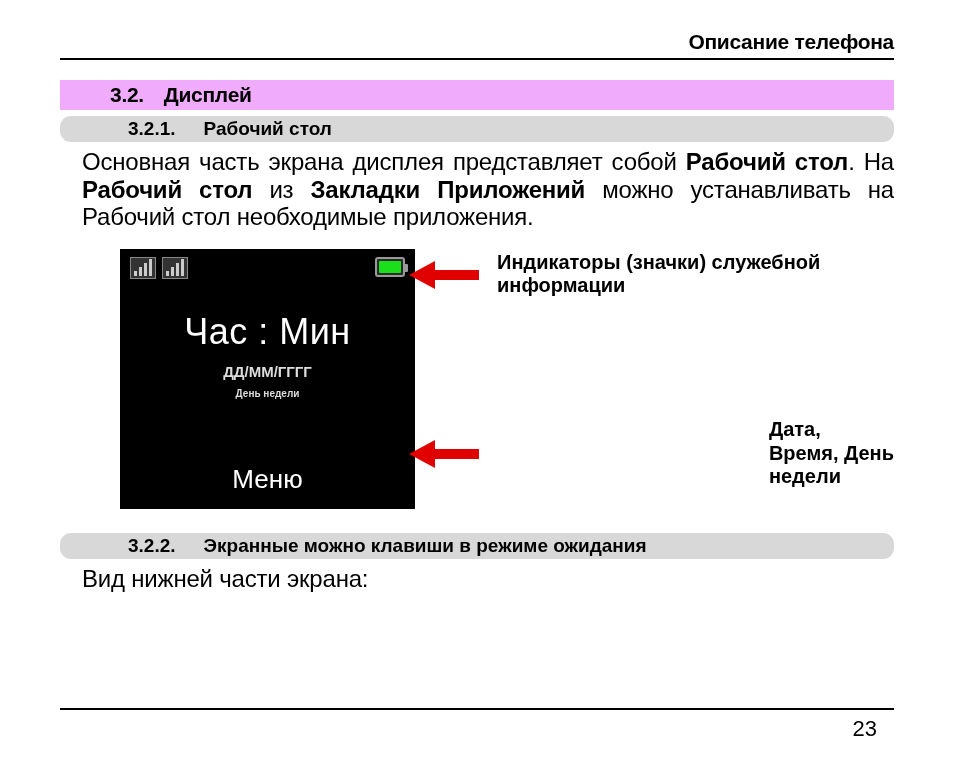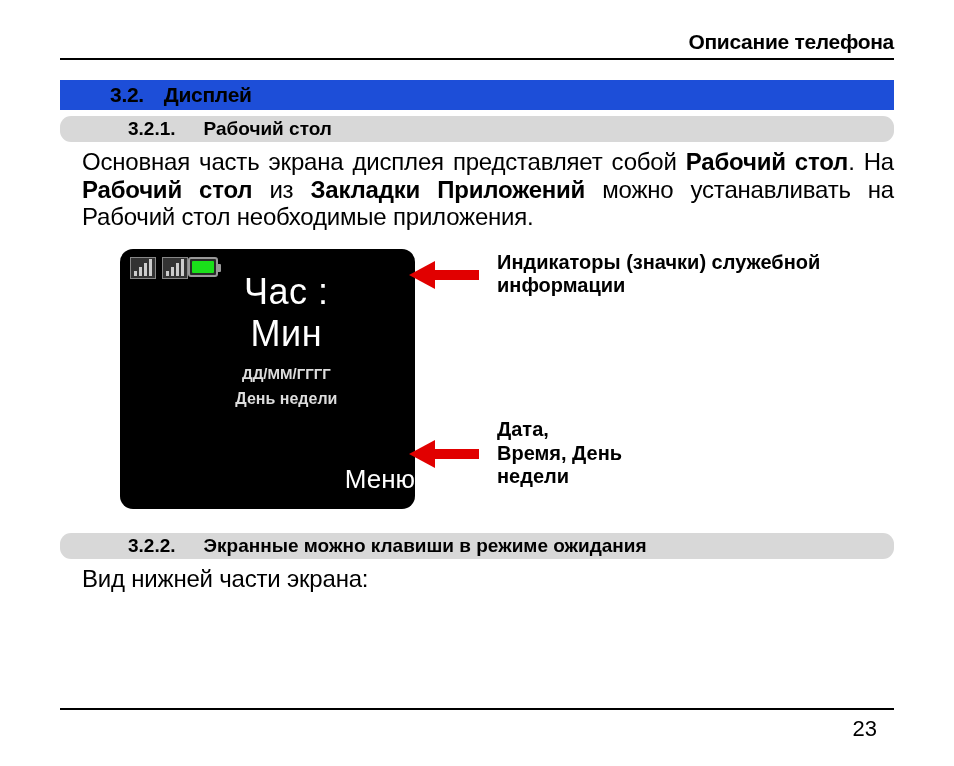--- a/index.html
+++ b/index.html
@@ -13,21 +13,21 @@
   }
   .header-title {
     text-align: right;
     font-weight: bold;
     font-size: 21px;
     padding-bottom: 4px;
     border-bottom: 2px solid #000;
     letter-spacing: -0.3px;
   }
   .section-bar {
-    background: #1d4ed8;
+    background: #f0abfc;
     font-weight: bold;
     font-size: 21px;
     padding: 3px 10px 3px 50px;
     margin-top: 20px;
     letter-spacing: -0.3px;
   }
   .section-bar .num { margin-right: 20px; }
   .subsection-bar {
     background: #d8d8d8;
     font-weight: bold;
@@ -47,24 +47,25 @@
   .diagram-wrap {
     display: flex;
     align-items: stretch;
     padding: 18px 0 18px 60px;
     gap: 0;
   }
   .phone-screen {
     width: 295px;
     height: 260px;
     background: #000;
-    border-radius: 13px;
+    border-radius: 0;
     position: relative;
     color: #fff;
     display: flex;
+    flex-direction: column;
   }
   .status-row {
     display: flex;
     justify-content: space-between;
     align-items: flex-start;
     padding: 8px 10px 0 10px;
     height: 40px;
   }
   .sig-icons { display: flex; gap: 6px; }
   .sig-ico {
@@ -87,33 +88,34 @@
     display: flex; align-items: center; padding: 2px;
   }
   .batt-ico::after {
     content:""; position:absolute; right:-5px; top:5px;
     width:4px; height:8px; background:#999; border-radius:1px;
   }
   .batt-fill { width: 100%; height: 100%; background: #1adf1a; border-radius:1px; }
   .clock-area { text-align: center; margin-top: 22px; }
   .clock-main { font-size: 36px; font-weight: 300; letter-spacing: 0.5px; }
   .clock-sub { font-size: 15px; margin-top: 10px; font-weight: bold; color:#ddd; }
-  .clock-day { font-size: 16px; margin-top: 8px; font-weight: bold; color:#ddd; }
+  .clock-day { font-size: 10px; margin-top: 8px; font-weight: bold; color:#ddd; }
   .menu-row { margin-top: auto; text-align: center; font-size: 26px; padding-bottom: 14px; }
   .callouts {
     flex: 1;
     position: relative;
     display: flex;
     flex-direction: column;
     justify-content: space-between;
     padding: 2px 0 20px 0;
   }
   .callout-row {
     display: flex;
     align-items: center;
+    justify-content: space-between;
   }
   .arrow {
     width: 70px; height: 26px;
     position: relative;
     flex-shrink: 0;
     margin-left: -6px;
   }
   .arrow::before {
     content:""; position:absolute; left:24px; top:9px;
     width:46px; height:10px; background:#e10000;

